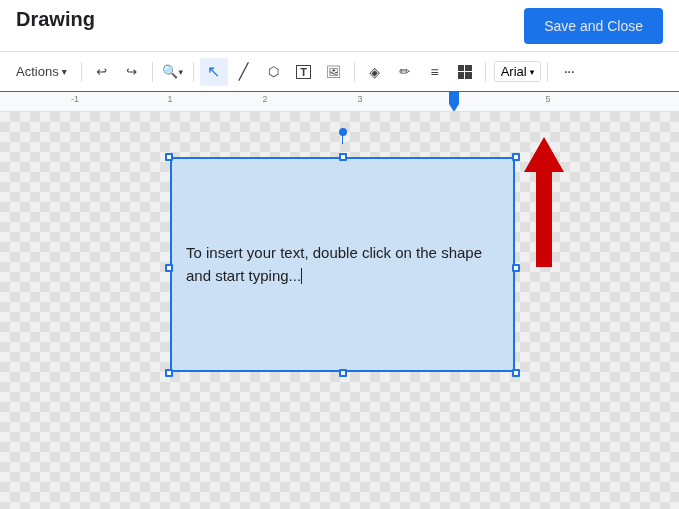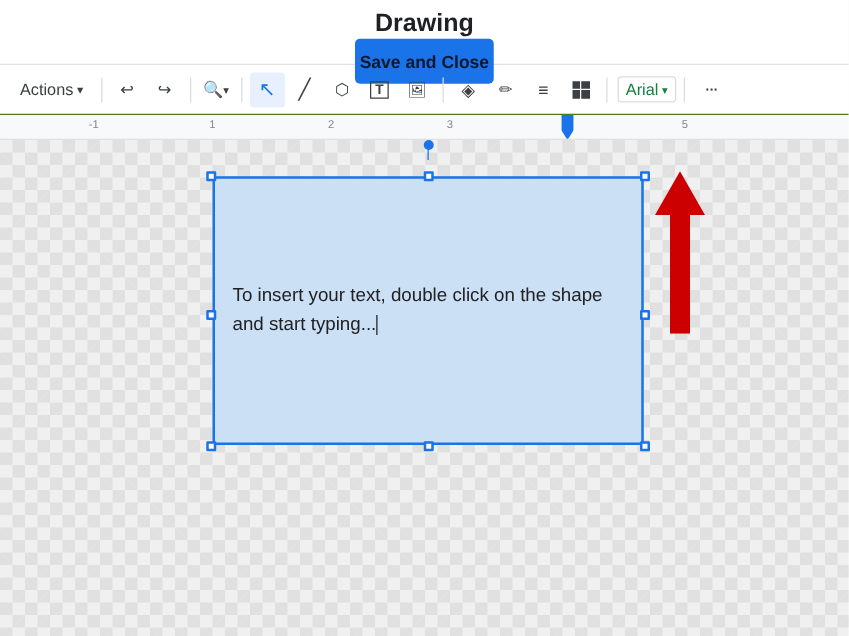--- a/index.html
+++ b/index.html
@@ -1,47 +1,46 @@
 <!DOCTYPE html>
 <html><head>
   <meta charset="utf-8">
   <style>
     * { margin: 0; padding: 0; box-sizing: border-box; }
     body { width: 679px; height: 509px; font-family: Arial, sans-serif; overflow: hidden; background: #fff; }
 
     
     #header {
       display: flex;
-      align-items: center;
+      align-items: flex-start;
       justify-content: space-between;
       padding: 8px 16px;
       border-bottom: 1px solid #e0e0e0;
       height: 52px;
-      flex-direction: column;
     }
     #title {
       font-size: 20px;
       font-weight: bold;
       color: #202124;
     }
     #autosave {
       font-size: 13px;
       color: #5f6368;
       position: absolute;
       left: 50%;
       transform: translateX(-50%);
     }
     #save-close-btn {
       background-color: #1a73e8;
-      color: #0f172a;
+      color: #e5e5e5;
       border: none;
       border-radius: 4px;
-      padding: 10px 4px;
+      padding: 10px 20px;
       font-size: 14px;
-      font-weight: 700;
+      font-weight: 400;
       cursor: pointer;
       white-space: nowrap;
     }
 
     
     #toolbar {
       display: flex;
       align-items: center;
       padding: 4px 8px;
       border-bottom: 1px solid #4d7c0f;
@@ -85,21 +84,21 @@
     }
     #font-select {
       display: flex;
       align-items: center;
       gap: 3px;
       padding: 2px 6px;
       border: 1px solid #dadce0;
       border-radius: 3px;
       cursor: pointer;
       font-size: 13px;
-      color: #15803d;
+      color: #000000;
       background: #fff;
       margin-left: 2px;
     }
 
     
     #ruler {
       height: 20px;
       background: #f8f9fa;
       border-bottom: 1px solid #e0e0e0;
       position: relative;
@@ -134,21 +133,21 @@
       background-size: 20px 20px;
       background-position: 0 0, 0 10px, 10px -10px, -10px 0px;
       background-color: #f0f0f0;
       overflow: hidden;
     }
 
     
     #shape-container {
       position: absolute;
       left: 170px;
-      top: 14px;
+      top: 30px;
       width: 345px;
       height: 230px;
     }
     #shape-box {
       position: absolute;
       top: 15px;
       left: 0;
       width: 345px;
       height: 215px;
       background: #cce0f5;

